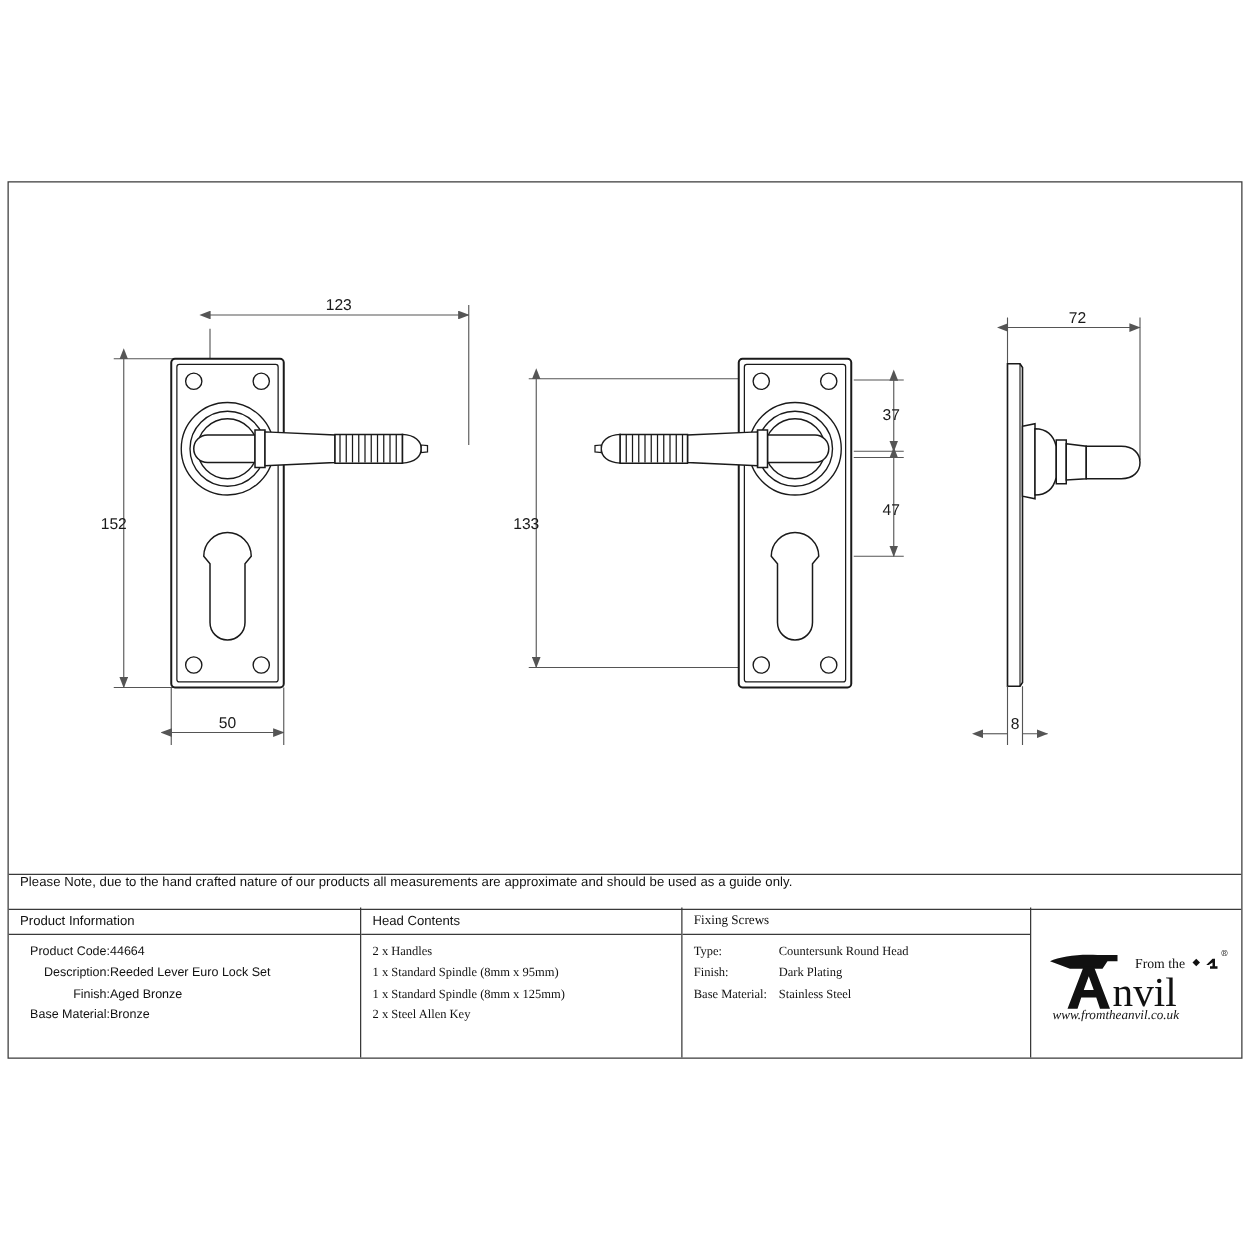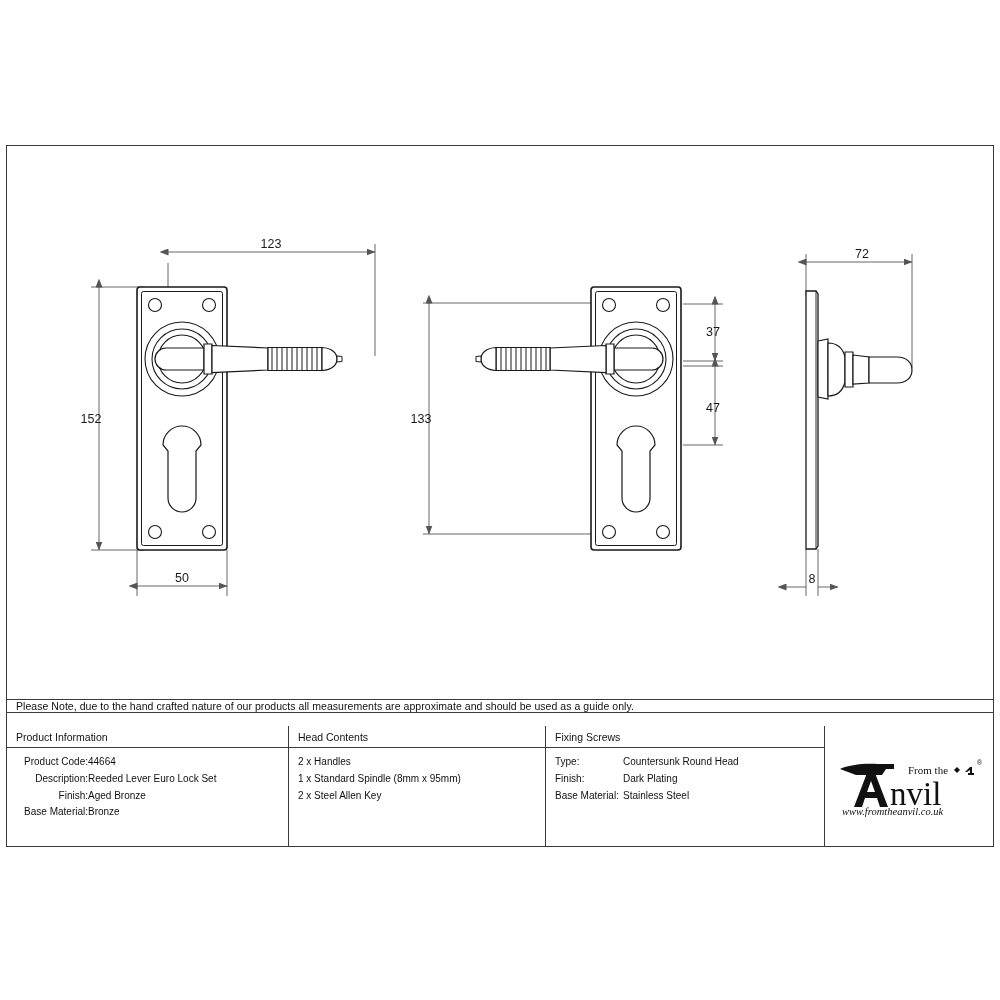--- a/index.html
+++ b/index.html
@@ -42,21 +42,21 @@
     display: block;
     width: 988px;
     height: 553px;
   }
   
   #note-row {
     position: absolute;
     left: 0;
     top: 553px;
     width: 100%;
-    height: 14px;
+    height: 29px;
     border-top: 1.5px solid #3a3a3a;
     border-bottom: 1.5px solid #3a3a3a;
     box-sizing: border-box;
     display: flex;
     align-items: flex-start;
   }
   #note-text {
     font-size: 10.5px;
     padding-left: 9px;
     color: #111111;
@@ -74,21 +74,21 @@
   }
   .info-col {
     box-sizing: border-box;
     border-right: 1.5px solid #3a3a3a;
     display: flex;
     flex-direction: column;
   }
   .info-col.last { border-right: none; }
   .col-a { width: 282px; text-align: right; }
   .col-b { width: 257px; }
-  .col-c { width: 279px; }
+  .col-c { width: 279px; font-family: Liberation Serif, serif; }
   .col-logo { width: 167px; flex: 1 1 auto; }
   .col-head {
     height: 22px;
     border-bottom: 1.5px solid #3a3a3a;
     display: flex;
     align-items: center;
     padding-left: 9px;
     font-size: 10.5px;
     box-sizing: border-box;
   }
@@ -102,20 +102,21 @@
     font-size: 10px;
     line-height: 16.8px;
     white-space: nowrap;
   }
   .spec-label { width: 72px; flex: 0 0 72px; }
   .spec-value { }
   .pack-line {
     font-size: 10px;
     line-height: 16.8px;
     white-space: nowrap;
+    font-family: Liberation Serif, serif;
   }
   .fix-label { width: 68px; flex: 0 0 68px; }
   
   .col-logo {
     position: relative;
   }
   #logo-wrap {
     position: absolute;
     left: 50%;
     top: 50%;
@@ -307,20 +308,21 @@
             <span class="spec-value">Bronze</span>
           </div>
         </div>
       </div>
 
       <div class="info-col col-b">
         <div class="col-head">Head Contents</div>
         <div class="col-body">
           <div class="pack-line">2 x Handles</div>
           <div class="pack-line">1 x Standard Spindle (8mm x 95mm)</div>
+          <div class="pack-line">1 x Standard Spindle (8mm x 125mm)</div>
           <div class="pack-line">2 x Steel Allen Key</div>
         </div>
       </div>
 
       <div class="info-col col-c">
         <div class="col-head">Fixing Screws</div>
         <div class="col-body">
           <div class="spec-line">
             <span class="spec-label fix-label">Type:</span>
             <span class="spec-value">Countersunk Round Head</span>

